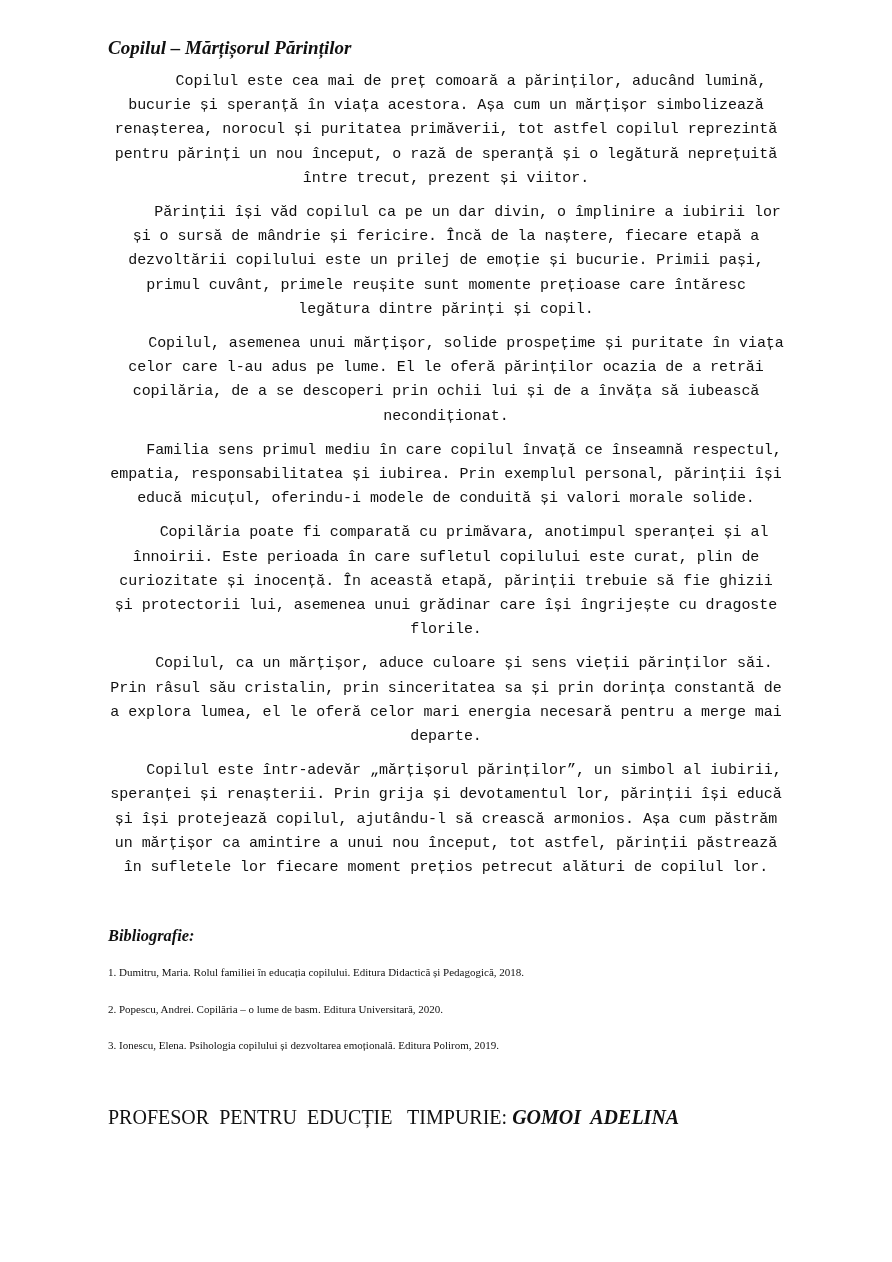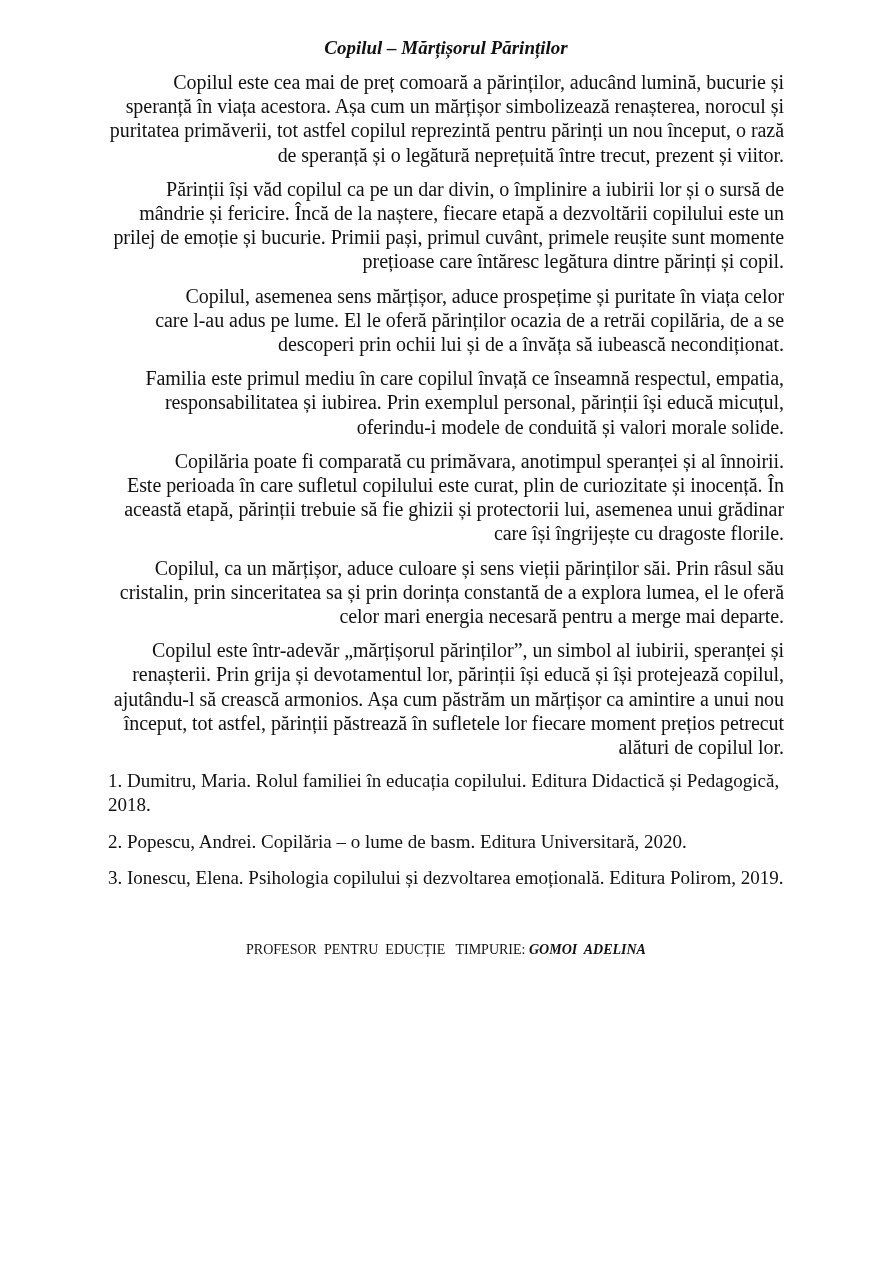--- a/index.html
+++ b/index.html
@@ -3,59 +3,60 @@
 <meta charset="utf-8">
 <style>
   html, body { margin: 0; padding: 0; background: #ffffff; }
   body {
     width: 892px; height: 1262px; position: relative; overflow: hidden;
     font-family: "Liberation Serif", "DejaVu Serif", serif;
     color: #111111;
   }
   .page { position: absolute; left: 108px; top: 30px; width: 676px; }
   .title {
-    text-align: center; font-style: italic; font-weight: bold;
+    font-style: italic; font-weight: bold;
     font-size: 19px; margin: 6px 0 10px 0; line-height: 24px;
   }
   .para {
-    font-size: 20px; line-height: 24.2px; margin: 0 0 10px 0;
-    text-align: right; letter-spacing: -0.05px;
+    font-size: 15px; line-height: 24.2px; margin: 0 0 10px 0;
+    text-align: center; letter-spacing: -0.05px; font-family: Liberation Mono, monospace;
   }
   .p1 { text-indent: 50px; margin-bottom: 10px; }
   .p2 { text-indent: 43px; }
   .p3 { text-indent: 40px; }
   .p4 { text-indent: 40px; }
   .p5 { text-indent: 36px; }
   .p6 { text-indent: 36px; }
   .p7 { text-indent: 36px; }
   .p8 { text-indent: 36px; }
   .biblio-heading {
     font-style: italic; font-weight: bold; font-size: 16.4px;
     margin: 44px 0 12px 0; line-height: 24px;
   }
-  .biblio-item { font-size: 19px; line-height: 24.2px; margin: 0 0 12px 0; }
+  .biblio-item { font-size: 11px; line-height: 24.2px; margin: 0 0 12px 0; }
   .footer { margin-top: 48px; }
-  .footer-line { font-size: 14px; line-height: 24px; margin: 0 0 12px 0; white-space: pre; text-align: center; }
+  .footer-line { font-size: 20px; line-height: 24px; margin: 0 0 12px 0; white-space: pre; }
   .author { font-style: italic; font-weight: bold; }
 </style>
 </head>
 <body>
 
 <div class="page">
   <div class="title">Copilul – Mărțișorul Părinților</div>
 
   <p class="para p1">Copilul este cea mai de preț comoară a părinților, aducând lumină, bucurie și speranță în viața acestora. Așa cum un mărțișor simbolizează renașterea, norocul și puritatea primăverii, tot astfel copilul reprezintă pentru părinți un nou început, o rază de speranță și o legătură neprețuită între trecut, prezent și viitor.</p>
   <p class="para p2">Părinții își văd copilul ca pe un dar divin, o împlinire a iubirii lor și o sursă de mândrie și fericire. Încă de la naștere, fiecare etapă a dezvoltării copilului este un prilej de emoție și bucurie. Primii pași, primul cuvânt, primele reușite sunt momente prețioase care întăresc legătura dintre părinți și copil.</p>
-  <p class="para p3">Copilul, asemenea sens mărțișor, aduce prospețime și puritate în viața celor care l-au adus pe lume. El le oferă părinților ocazia de a retrăi copilăria, de a se descoperi prin ochii lui și de a învăța să iubească necondiționat.</p>
-  <p class="para p5">Familia este primul mediu în care copilul învață ce înseamnă respectul, empatia, responsabilitatea și iubirea. Prin exemplul personal, părinții își educă micuțul, oferindu-i modele de conduită și valori morale solide.</p>
+  <p class="para p3">Copilul, asemenea unui mărțișor, solide prospețime și puritate în viața celor care l-au adus pe lume. El le oferă părinților ocazia de a retrăi copilăria, de a se descoperi prin ochii lui și de a învăța să iubească necondiționat.</p>
+  <p class="para p5">Familia sens primul mediu în care copilul învață ce înseamnă respectul, empatia, responsabilitatea și iubirea. Prin exemplul personal, părinții își educă micuțul, oferindu-i modele de conduită și valori morale solide.</p>
   <p class="para p6">Copilăria poate fi comparată cu primăvara, anotimpul speranței și al înnoirii. Este perioada în care sufletul copilului este curat, plin de curiozitate și inocență. În această etapă, părinții trebuie să fie ghizii și protectorii lui, asemenea unui grădinar care își îngrijește cu dragoste florile.</p>
   <p class="para p7">Copilul, ca un mărțișor, aduce culoare și sens vieții părinților săi. Prin râsul său cristalin, prin sinceritatea sa și prin dorința constantă de a explora lumea, el le oferă celor mari energia necesară pentru a merge mai departe.</p>
   <p class="para p8">Copilul este într-adevăr „mărțișorul părinților”, un simbol al iubirii, speranței și renașterii. Prin grija și devotamentul lor, părinții își educă și își protejează copilul, ajutându-l să crească armonios. Așa cum păstrăm un mărțișor ca amintire a unui nou început, tot astfel, părinții păstrează în sufletele lor fiecare moment prețios petrecut alături de copilul lor.</p>
 
   <div>
+    <div class="biblio-heading">Bibliografie:</div>
     <p class="biblio-item">1. Dumitru, Maria. Rolul familiei în educația copilului. Editura Didactică și Pedagogică, 2018.</p>
     <p class="biblio-item">2. Popescu, Andrei. Copilăria – o lume de basm. Editura Universitară, 2020.</p>
     <p class="biblio-item">3. Ionescu, Elena. Psihologia copilului și dezvoltarea emoțională. Editura Polirom, 2019.</p>
   </div>
 
   <div class="footer">
     <p class="footer-line"><span>PROFESOR  PENTRU  EDUCȚIE   TIMPURIE: </span><span class="author">GOMOI  ADELINA</span></p>
   </div>
 </div>
 

